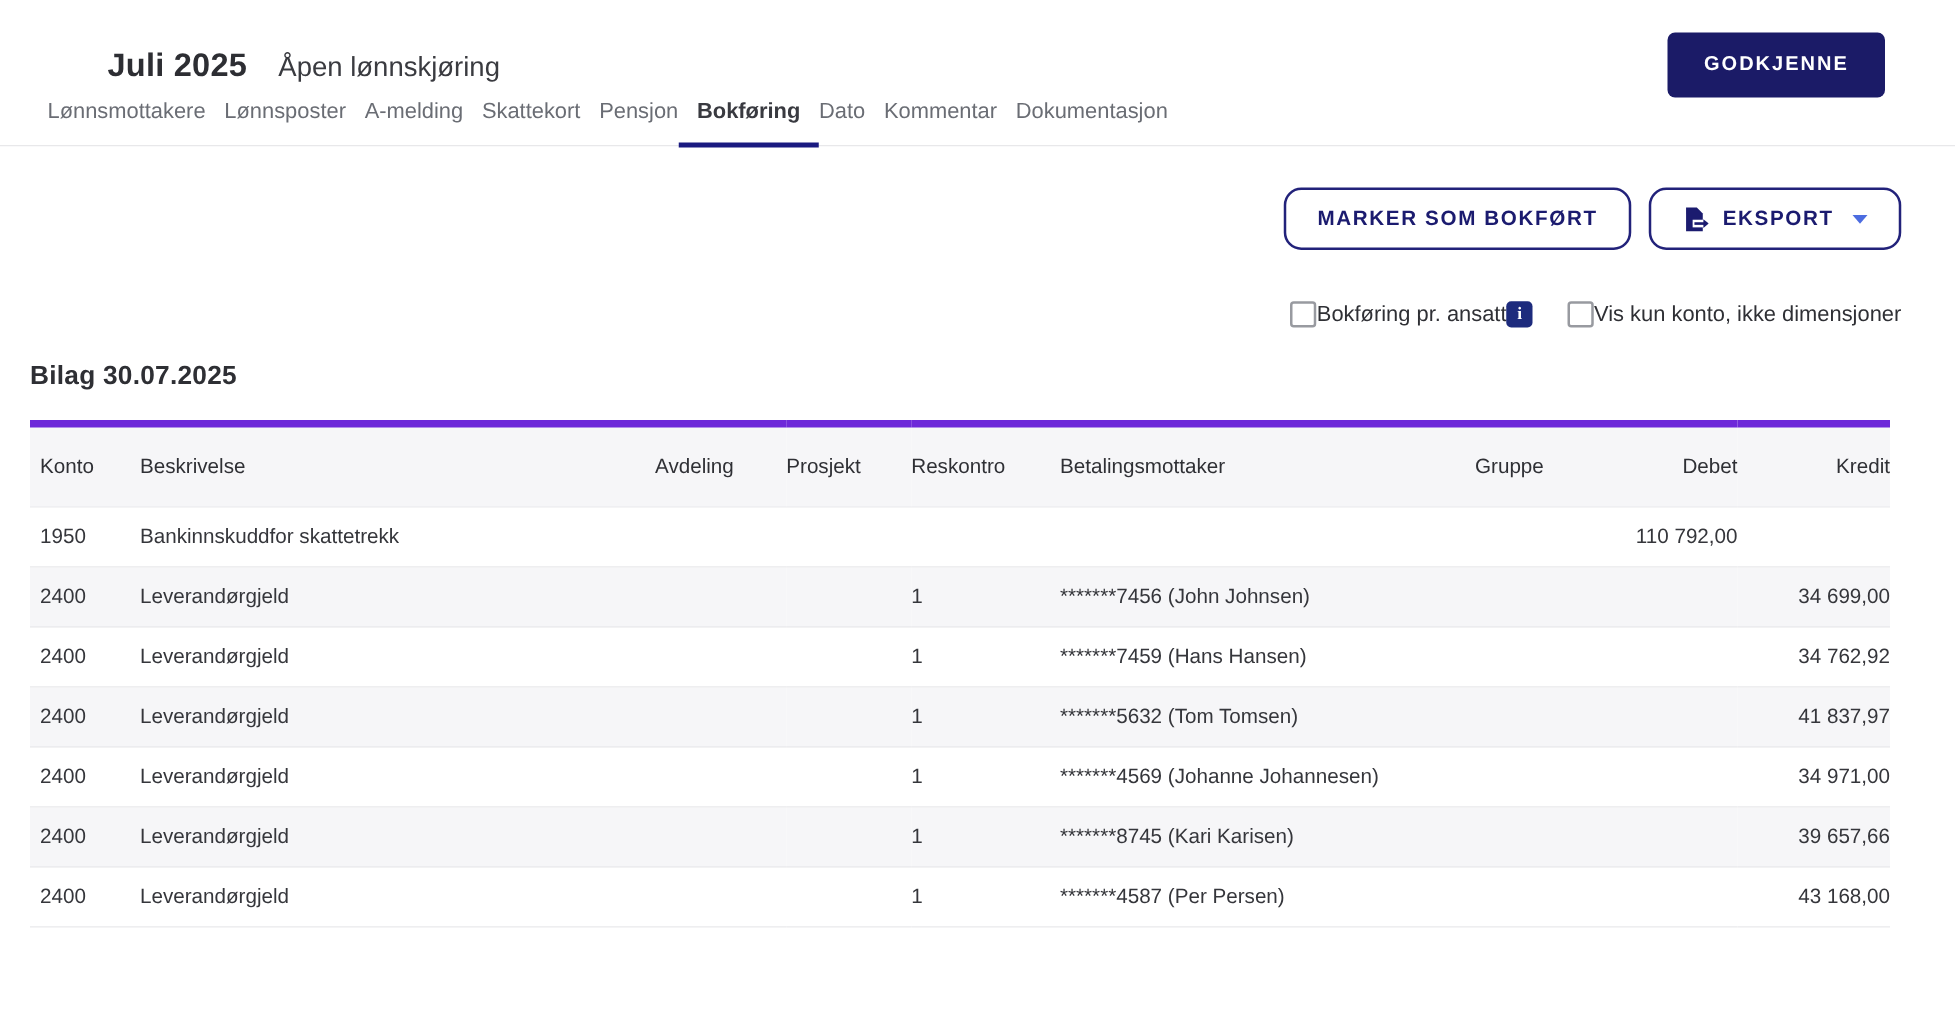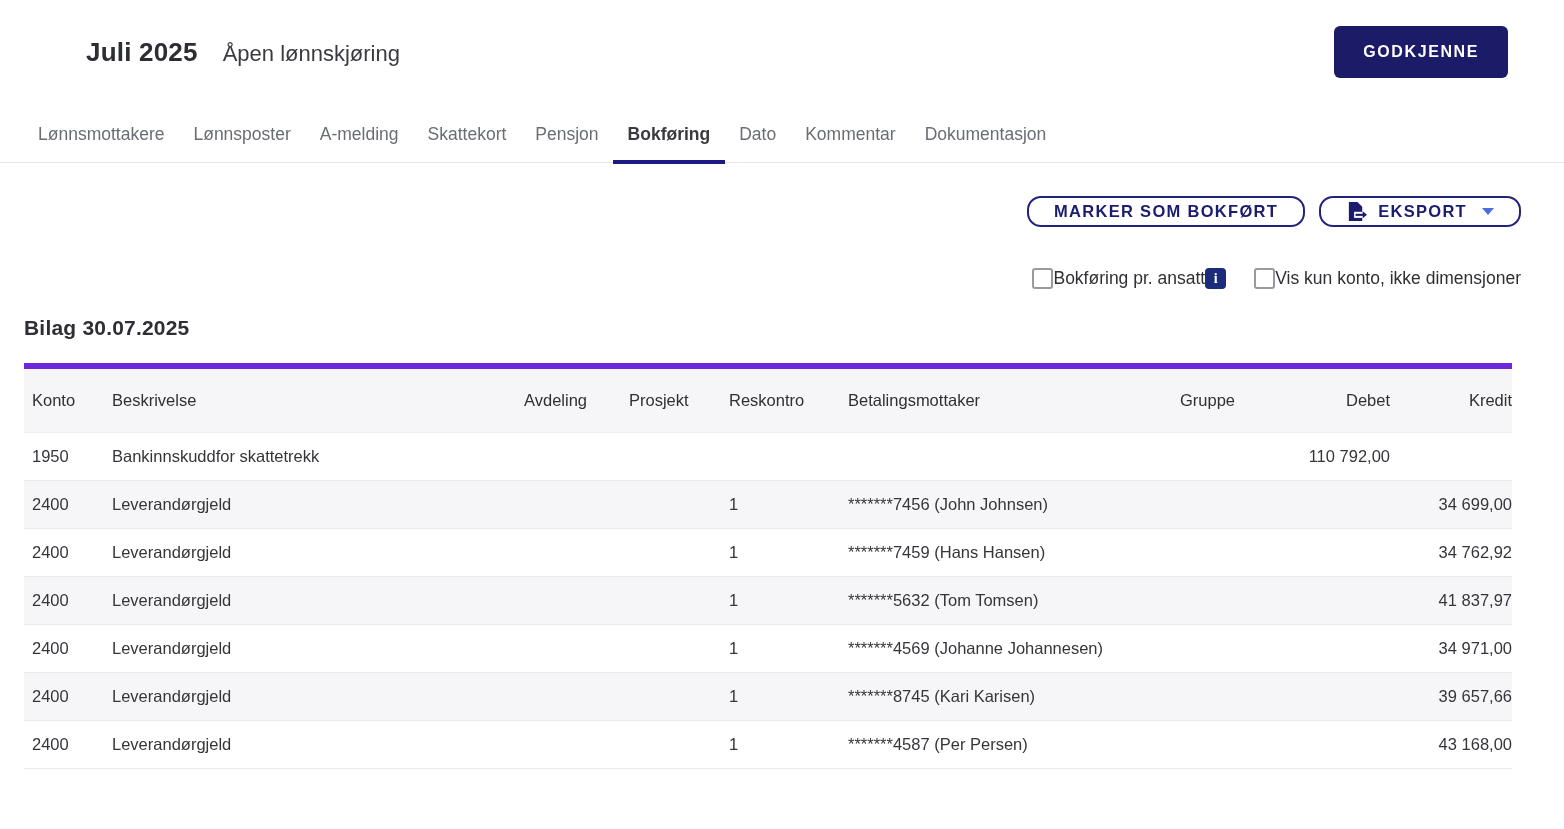--- a/index.html
+++ b/index.html
@@ -12,37 +12,37 @@
   .header{display:flex;justify-content:space-between;align-items:center;padding:26px 56px 0 38px;margin-left:48px;}
   .title-group{display:flex;align-items:baseline;gap:25px;}
   .period{font-size:26px;font-weight:700;color:#2d2e33;letter-spacing:.2px;}
   .status{font-size:22px;color:#3a3b40;}
   .approve-btn{
     background:#1b1b67;color:#ffffff;border:none;border-radius:6px;
     padding:17px 29px;font-size:16px;font-weight:700;letter-spacing:1.6px;
     font-family:"Liberation Sans",sans-serif;cursor:pointer;
   }
   
-  .tabs{display:flex;gap:29px;padding:0 38px;margin-top:46px;border-bottom:1px solid #e8e8ea;}
+  .tabs{display:flex;gap:15px;padding:0 38px;border-bottom:1px solid #e8e8ea;}
   .tab{
     font-size:17.5px;color:#6a6d74;padding:0 0 17px 0;position:relative;
     cursor:pointer;white-space:nowrap;background:none;border:none;
     font-family:"Liberation Sans",sans-serif;
   }
   .tab.active{color:#393a40;font-weight:700;}
   .tab.active::after{
     content:"";position:absolute;left:-15px;right:-15px;bottom:-2px;height:4px;background:#1a1a80;
   }
   
   .actions-row{display:flex;justify-content:flex-end;align-items:center;gap:14px;padding:0 43px;margin-top:33px;}
   .outline-btn{
     display:flex;align-items:center;gap:11px;background:#ffffff;
     border:2px solid #22227a;border-radius:14px;color:#1b1b6f;
     padding:12px 25px;font-size:16.5px;font-weight:700;letter-spacing:1.3px;
-    font-family:"Liberation Sans",sans-serif;cursor:pointer;height:31px;box-sizing:border-box;
+    font-family:"Liberation Sans",sans-serif;cursor:pointer;height:50px;box-sizing:border-box;
   }
   .caret-down{
     width:0;height:0;border-left:6px solid transparent;border-right:6px solid transparent;
     border-top:7px solid #4c6ce0;margin-left:4px;
   }
   
   .filters-row{display:flex;justify-content:flex-end;align-items:center;gap:28px;padding:0 43px;margin-top:41px;}
   .filter-item{display:flex;align-items:center;font-size:17.5px;color:#2f3035;cursor:pointer;}
   .checkbox{
     width:17px;height:17px;border:2px solid #989aa0;border-radius:3px;background:#ffffff;flex:0 0 auto;

